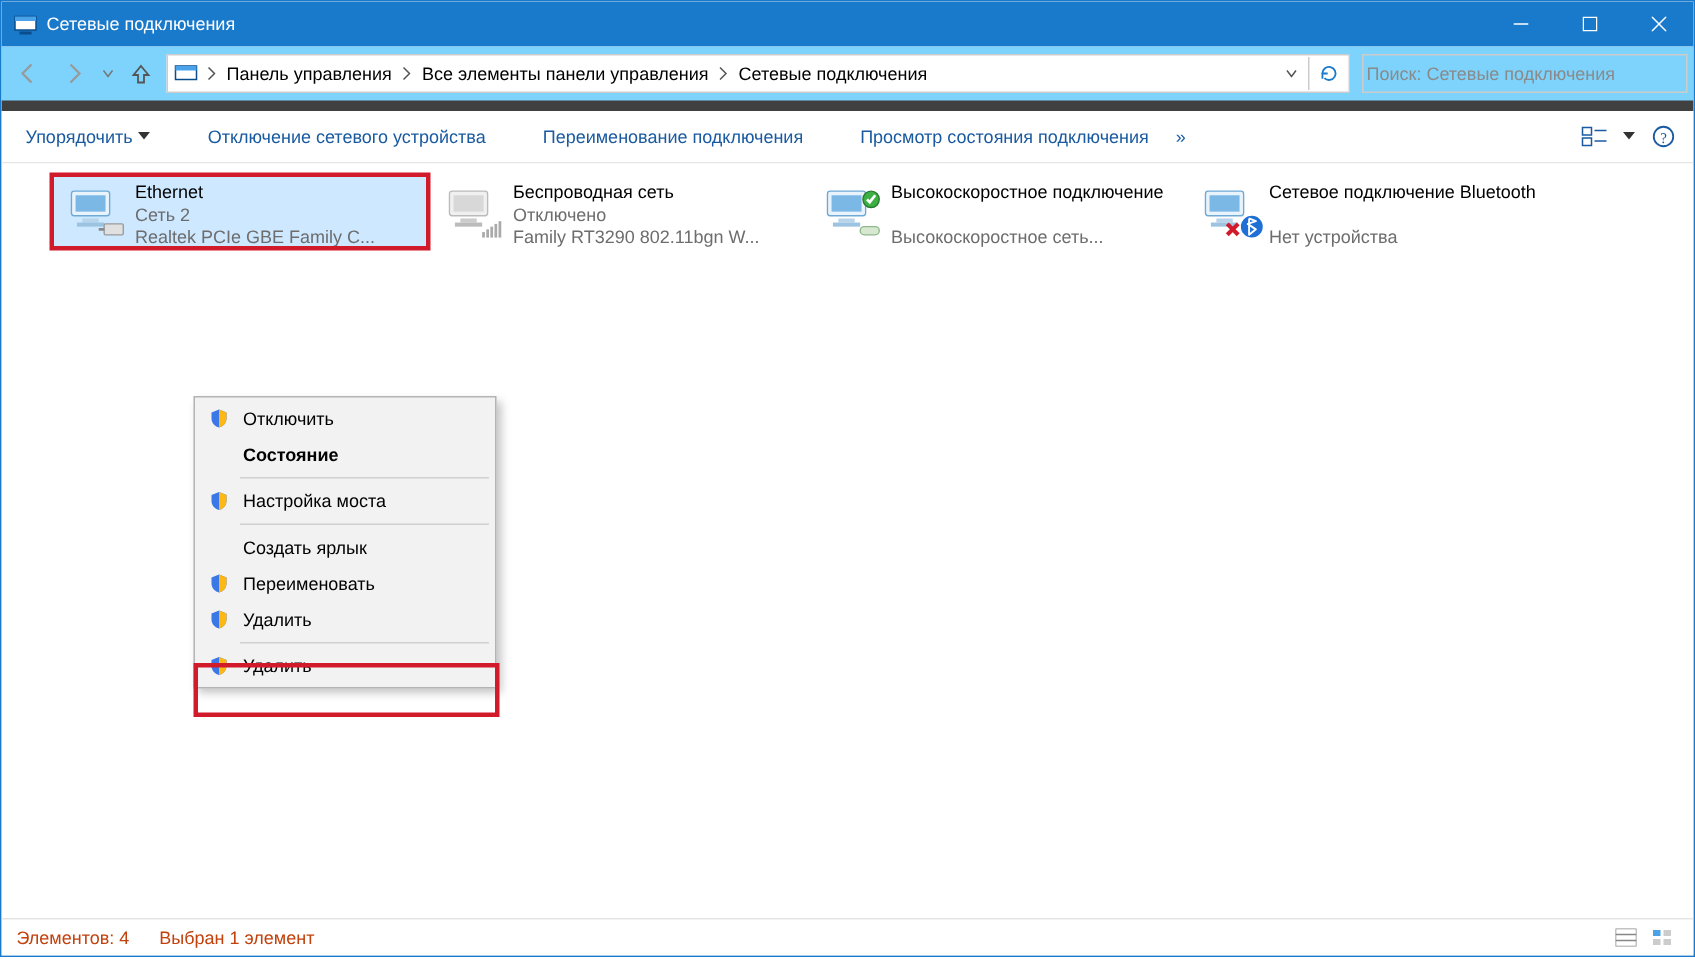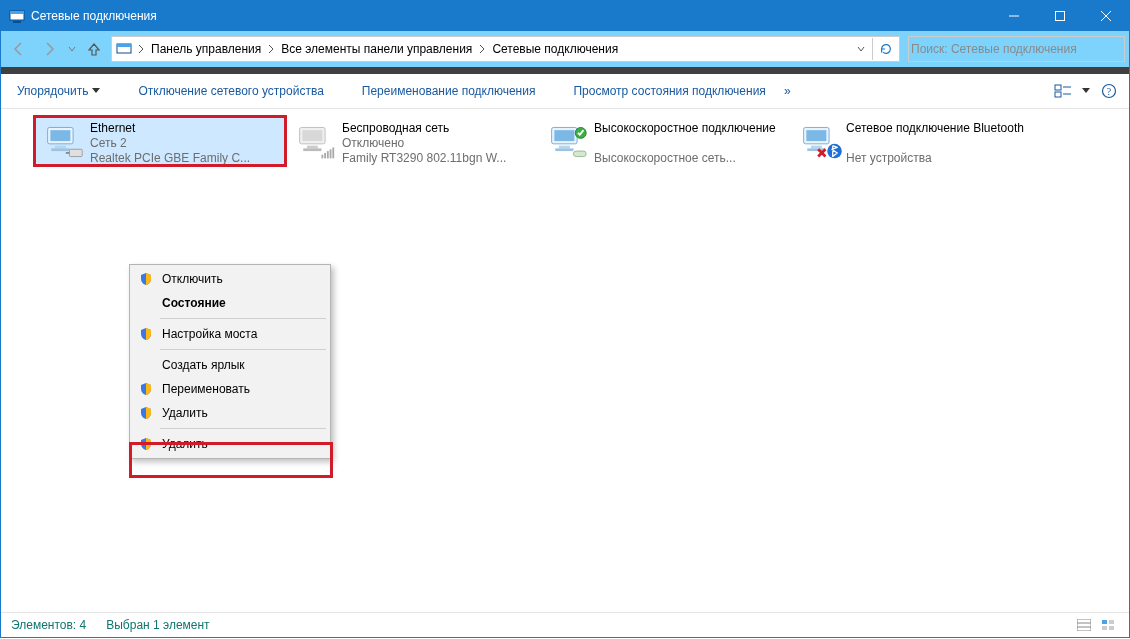--- a/index.html
+++ b/index.html
@@ -36,21 +36,21 @@
   .content{flex:1;position:relative;background:#fff;overflow:hidden}
   .items{position:absolute;left:34px;top:8px;right:10px;display:flex;flex-wrap:wrap;align-content:flex-start;gap:0}
   .conn{width:250px;height:48px;display:flex;align-items:flex-start;padding:2px;border:1px solid transparent;box-sizing:border-box;margin-right:2px;margin-bottom:2px}
   .conn.selected{background:#cde8ff;border:1px solid #8ec7f5}
   .conn.highlight-box{outline:3px solid #d11a2a;outline-offset:-1px}
   .conn .icon-wrap{width:52px;height:44px;position:relative;flex:0 0 auto;display:flex;align-items:center;justify-content:center}
   .conn .lines{display:flex;flex-direction:column;line-height:15px;overflow:hidden;padding-top:1px}
   .conn .l1{color:#000;white-space:nowrap;overflow:hidden;text-overflow:ellipsis}
   .conn .l2,.conn .l3{color:#6d6d6d;white-space:nowrap;overflow:hidden;text-overflow:ellipsis}
   
-  .statusbar{height:24px;border-top:1px solid #e5e5e5;display:flex;align-items:center;padding:0 10px;font-size:12px;color:#0f766e;background:#fff}
+  .statusbar{height:24px;border-top:1px solid #e5e5e5;display:flex;align-items:center;padding:0 10px;font-size:12px;color:#c2410c;background:#fff}
   .statusbar .sb-seg{margin-right:20px}
   .statusbar .sb-right{margin-left:auto;display:flex;gap:2px}
   .statusbar .sb-view{width:22px;height:18px;display:flex;align-items:center;justify-content:center;color:#666}
   
   .ctx{position:absolute;left:128px;top:155px;width:196px;background:#f2f2f2;border:1px solid #b4b4b4;box-shadow:3px 3px 6px rgba(0,0,0,.25);padding:2px}
   .ctx .row{height:24px;display:flex;align-items:center;padding-left:30px;position:relative;color:#000}
   .ctx .row .shield{position:absolute;left:6px;width:16px;height:16px;display:flex;align-items:center;justify-content:center}
   .ctx .sep-line{height:1px;background:#d0d0d0;margin:3px 2px 3px 28px}
   .ctx .row.bold{font-weight:600}
   .ctx-hl{position:absolute;border:3px solid #d11a2a;pointer-events:none}

